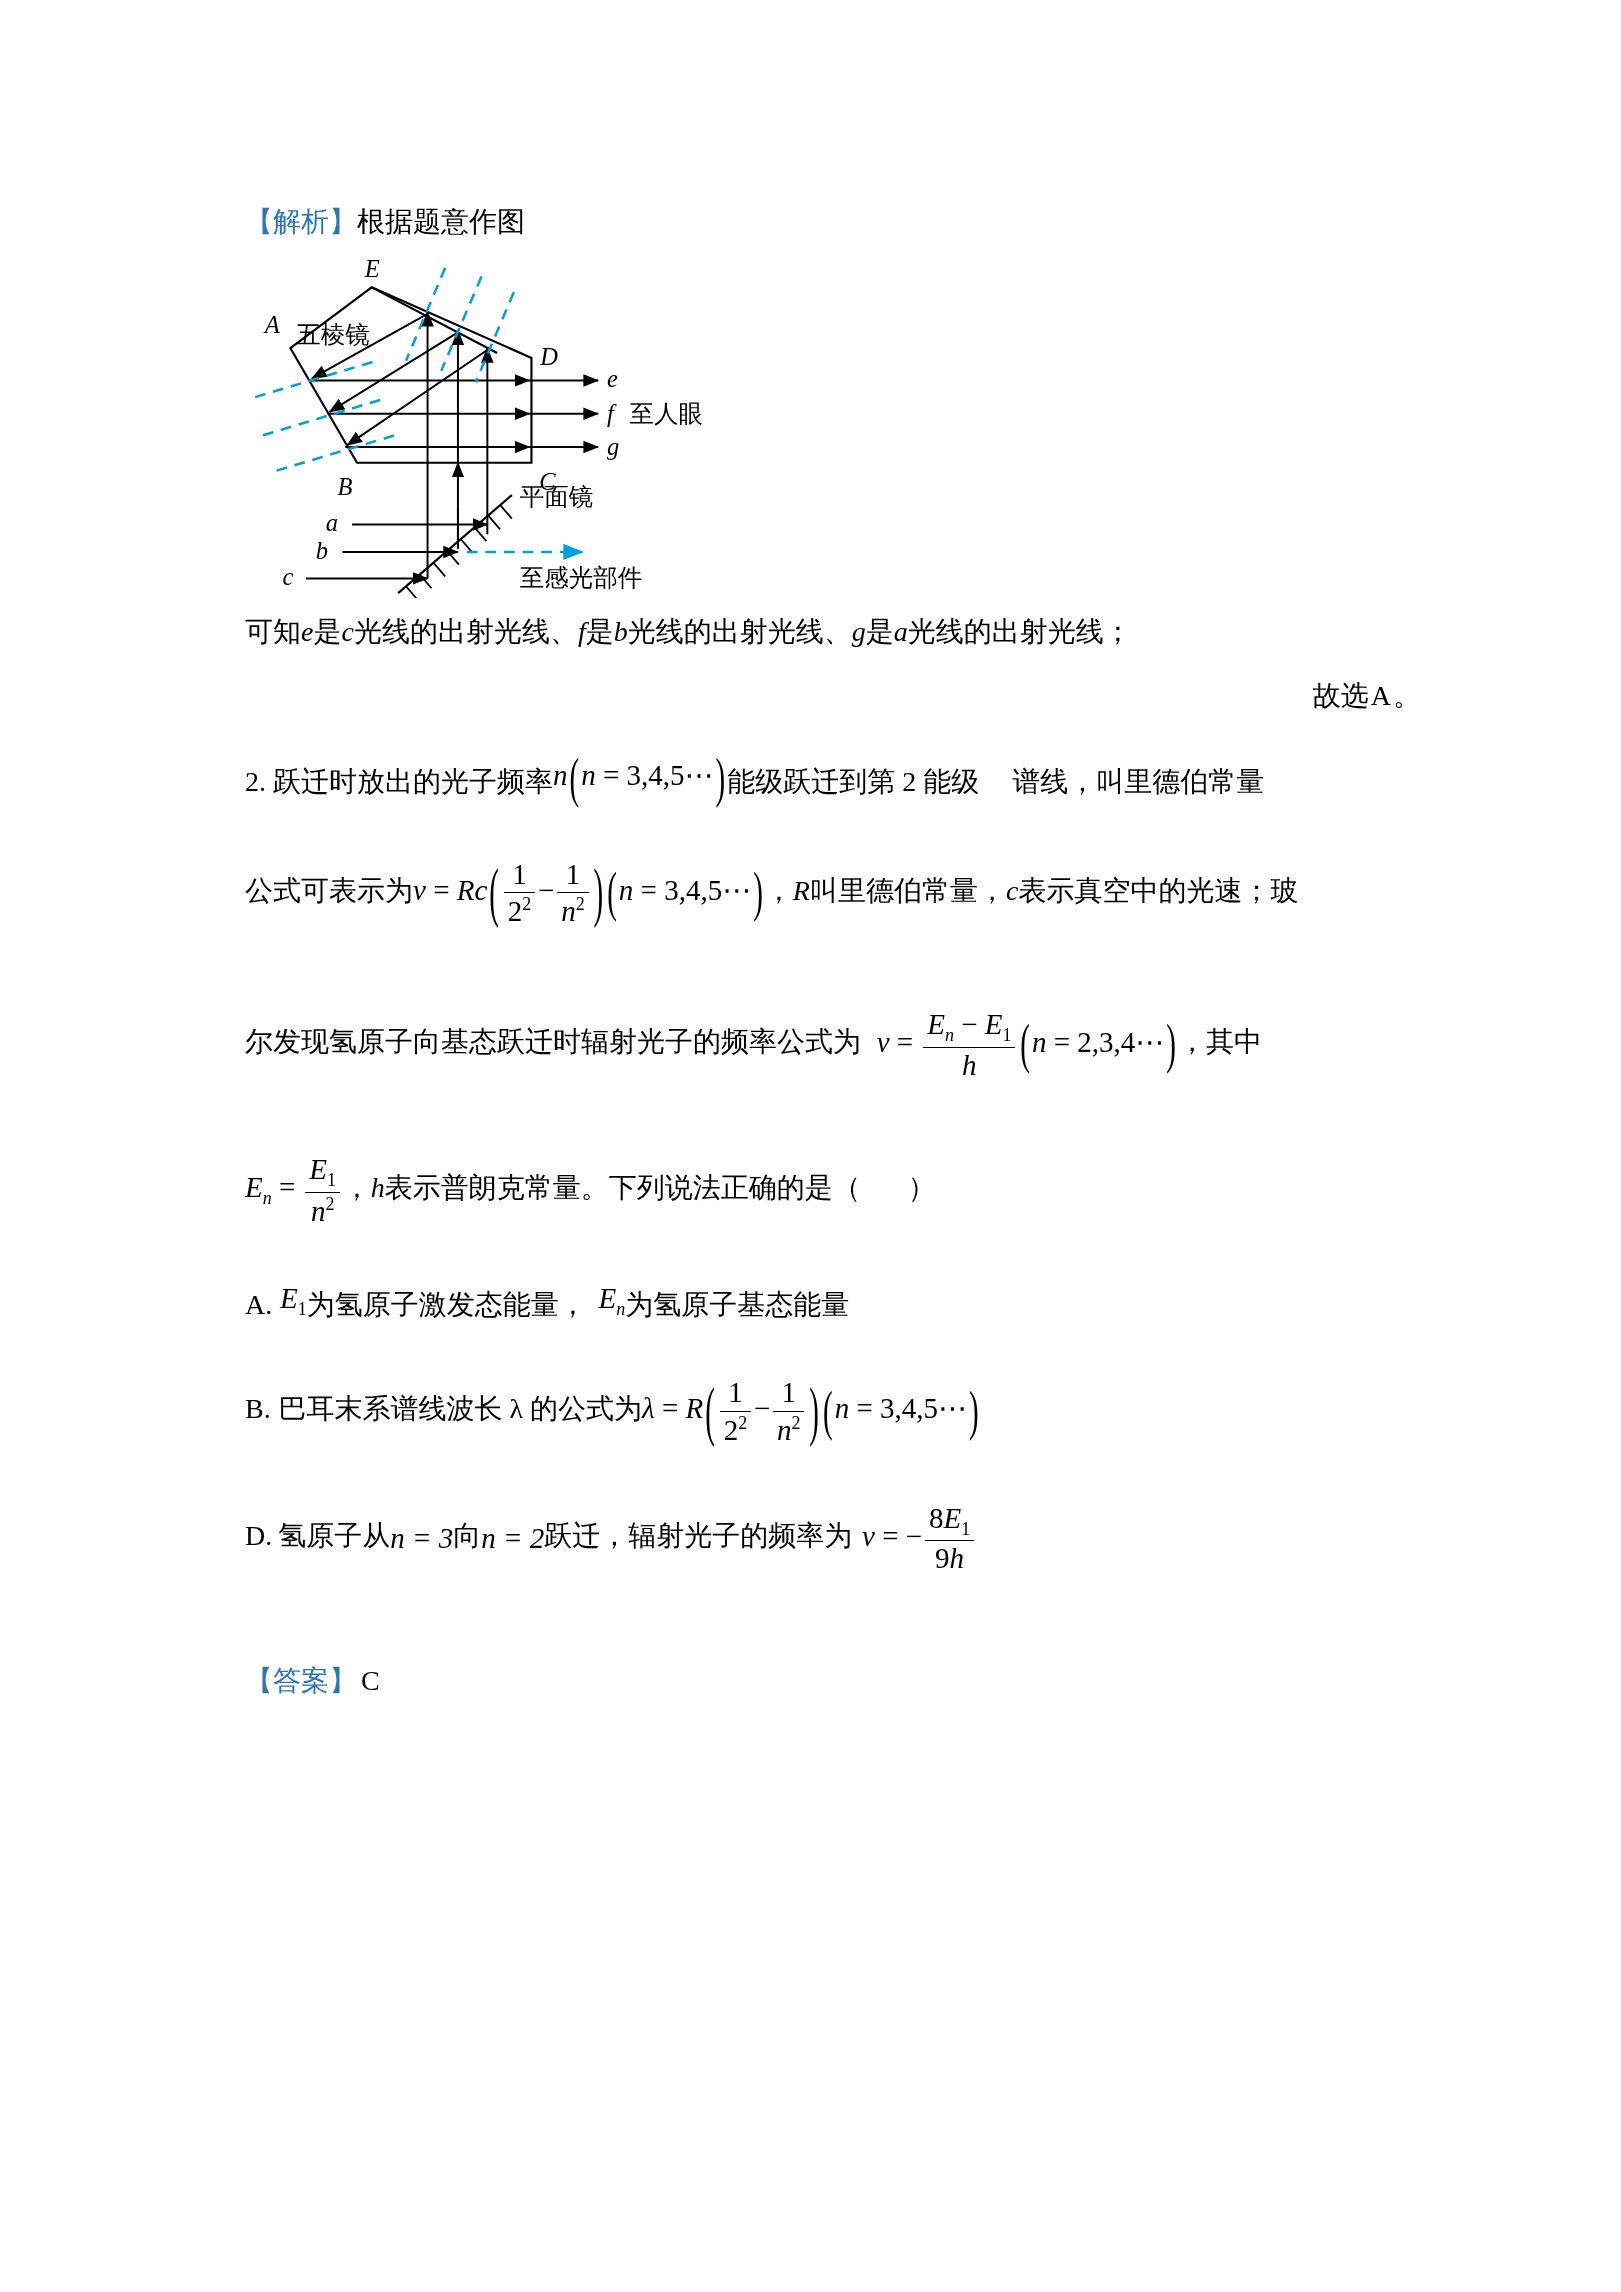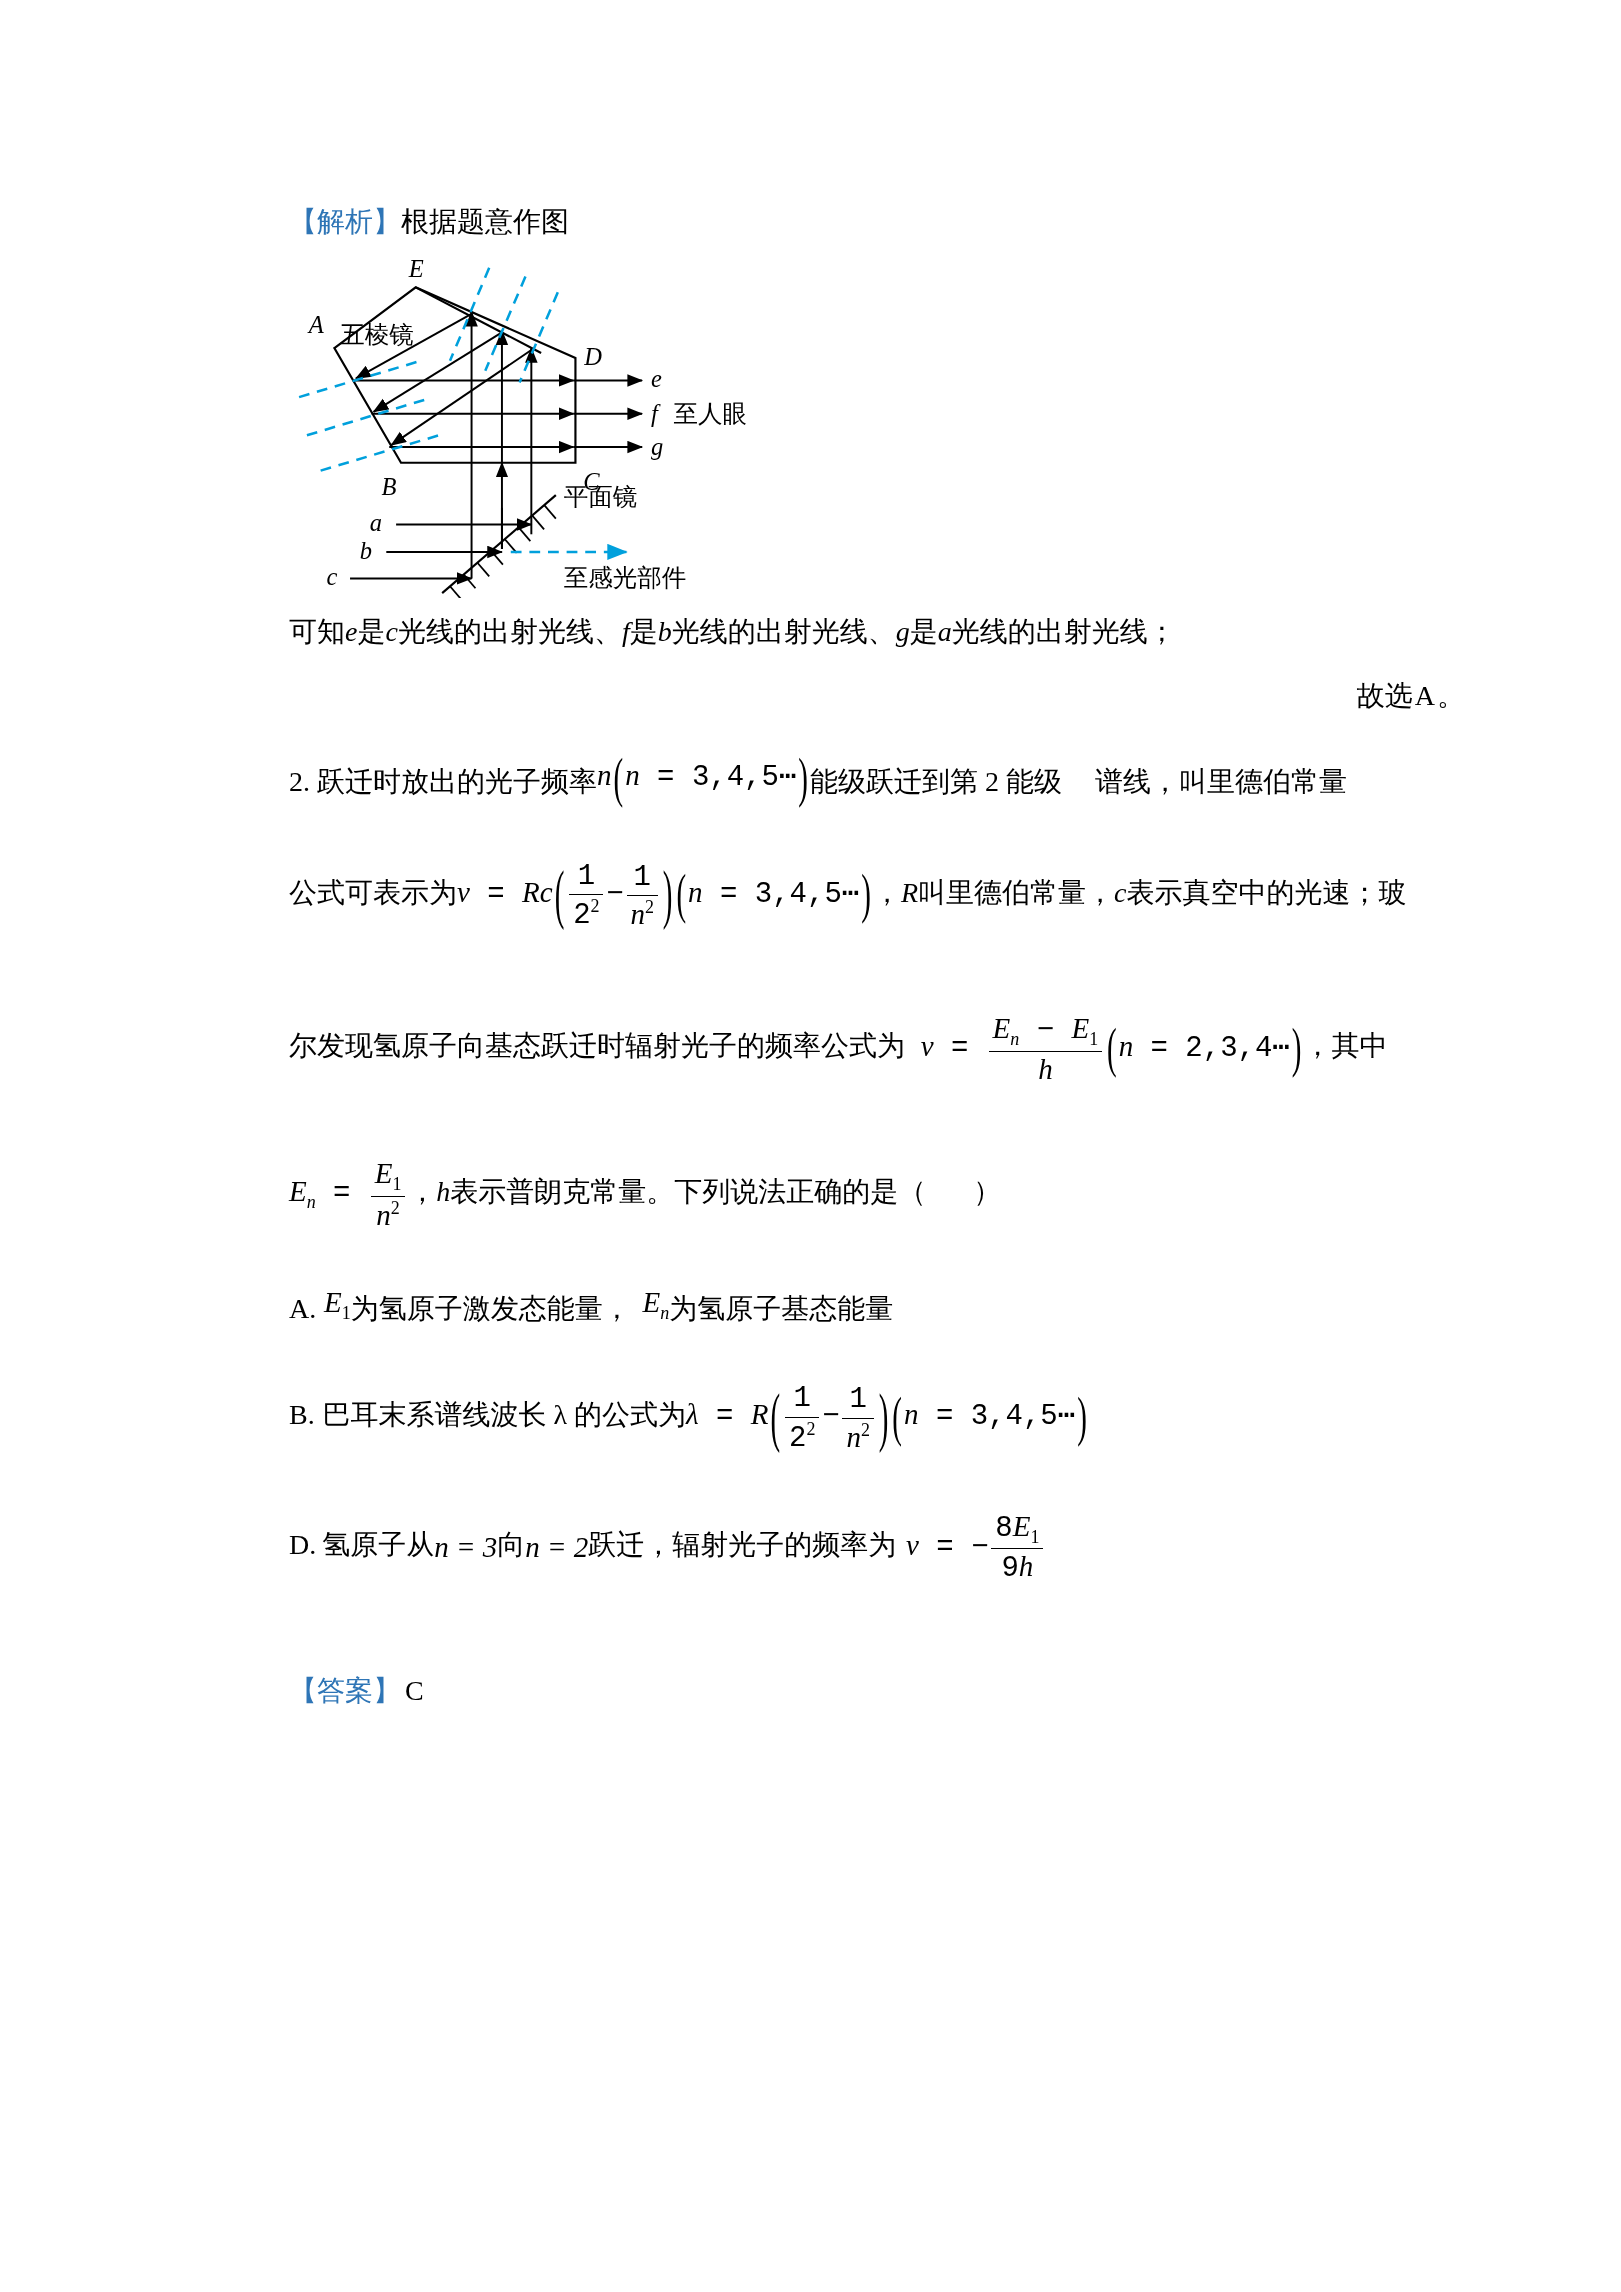--- a/index.html
+++ b/index.html
@@ -14,21 +14,20 @@
     color: #000000;
     position: relative;
     overflow: hidden;
   }
   .page {
     position: absolute;
     left: 0; top: 0;
     width: 1460px;
     height: 2293px;
     background: #fff;
-    margin-left: 44px;
   }
   .content {
     position: absolute;
     left: 245px;
     top: 201px;
     width: 1176px;
   }
 
   
   .line {
@@ -36,21 +35,21 @@
     line-height: 1.5;
     color: #000;
     white-space: nowrap;
     font-family: "Liberation Serif", "DejaVu Serif", serif;
   }
   .blue-tag {
     color: #2E75B6;
     font-family: "Liberation Serif", "DejaVu Serif", serif;
   }
   .mi { font-style: italic; font-family: "Liberation Serif","DejaVu Serif",serif; }
-  .mn { font-style: normal; font-family: Liberation Mono, monospace; }
+  .mn { font-style: normal; font-family: Liberation Serif, serif; }
 
   
   .math {
     display: inline-block;
     vertical-align: middle;
     font-family: "Liberation Serif", "DejaVu Serif", serif;
     font-size: 29px;
     white-space: nowrap;
   }
   .math.raise { vertical-align: 5.9px; }

